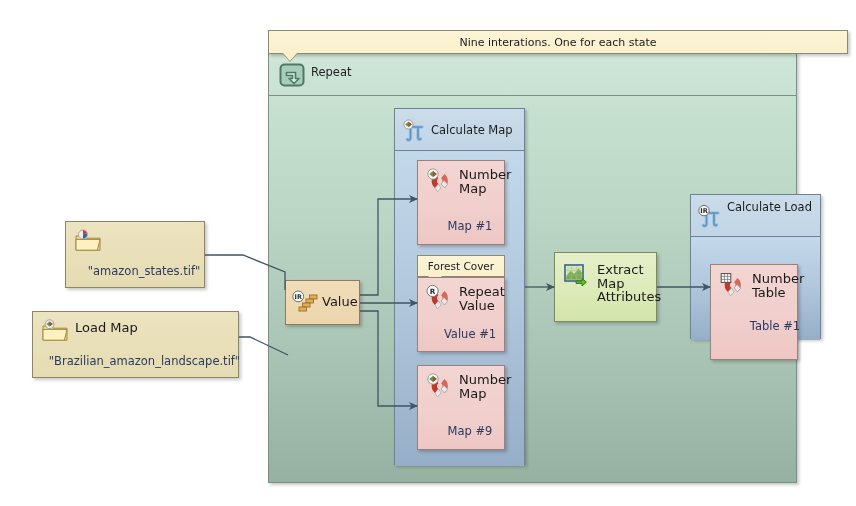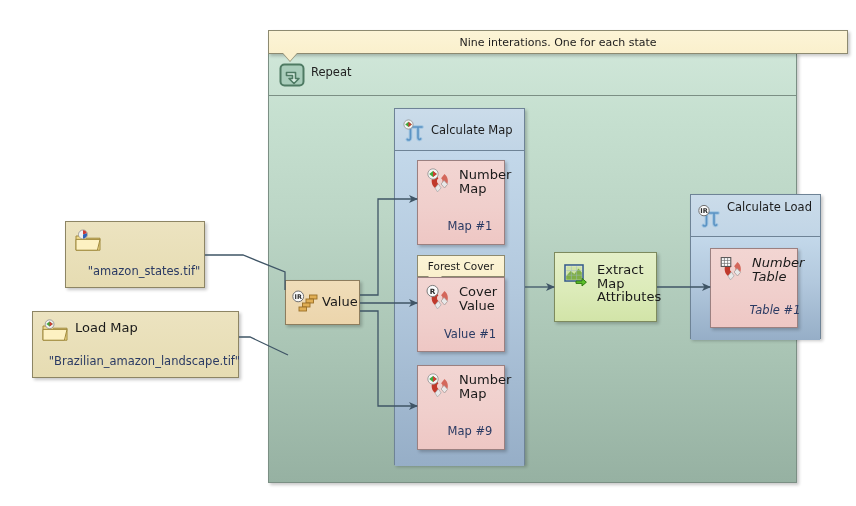--- a/index.html
+++ b/index.html
@@ -119,21 +119,21 @@
   #node-map1{left:417px;top:160px;width:88px;height:85px;}
   #node-map1 .leaf-sub{top:58px;}
   #node-value1{left:417px;top:277px;width:88px;height:75px;}
   #node-value1 .leaf-sub{top:49px;}
   #note-forest{left:417px;top:255px;width:88px;height:22px;line-height:21px;font-size:10.5px;}
   #note-forest-tail{left:428px;top:276px;border-top:7px solid #faf0cd;}
 
   #node-map2{left:417px;top:365px;width:88px;height:85px;}
   #node-map2 .leaf-sub{top:58px;}
 
-  #node-table1{left:710px;top:248px;width:88px;height:80px;font-style:italic;}
+  #node-table1{left:710px;top:264px;width:88px;height:96px;}
   #node-table1 .leaf-sub{top:54px;padding-left:12px;}
 
   #node-step{left:285px;top:280px;width:75px;height:45px;}
   #node-step .leaf-icon{left:6px;top:9px;width:28px;height:26px;}
   #node-step .leaf-title{left:36px;top:14px;}
 
   #node-extract{left:554px;top:252px;width:103px;height:70px;}
   #node-extract .leaf-icon{left:8px;top:9px;width:28px;height:26px;}
   #node-extract .leaf-title{left:42px;top:10px;}
 
@@ -207,21 +207,21 @@
     <div class="leaf-icon">
       <svg width="30" height="26" viewBox="0 0 30 26">
         <path d="M10 21 a9 9 0 0 1 0 -14 l3.4 4.2 a3.6 3.6 0 0 0 0 5.8 z" fill="#c0392b"></path>
         <path d="M19.5 7 a9 9 0 0 1 0 14 l-3.4 -4 a3.6 3.6 0 0 0 0 -5.8 z" fill="#d4675b"></path>
         <path d="M10 21 l3.4 -4 l2.7 3.9 l-3.6 4 z" fill="#e8e8e8" stroke="#9a9a9a" stroke-width="0.6"></path>
         <path d="M19.5 21 l-3.4 -4 l2.9 -3.6 l3.6 3.9 z" fill="#e8e8e8" stroke="#9a9a9a" stroke-width="0.6"></path>
         <circle cx="7.6" cy="7" r="5.6" fill="#fafafa" stroke="#7d7d7d" stroke-width="1"></circle>
         <text x="7.6" y="10.2" font-family="DejaVu Sans, sans-serif" font-size="7.2" font-weight="bold" text-anchor="middle" fill="#2b2b2b">R</text>
       </svg>
     </div>
-    <div class="leaf-title">Cover Value</div>
+    <div class="leaf-title">Repeat Value</div>
     <div class="leaf-sub">Value #1</div>
   </div>
 
   <div id="node-map2" class="leaf pinknode shadow">
     <div class="leaf-icon">
       <svg width="30" height="26" viewBox="0 0 30 26">
         <path d="M10 21 a9 9 0 0 1 0 -14 l3.4 4.2 a3.6 3.6 0 0 0 0 5.8 z" fill="#c0392b"></path>
         <path d="M19.5 7 a9 9 0 0 1 0 14 l-3.4 -4 a3.6 3.6 0 0 0 0 -5.8 z" fill="#d4675b"></path>
         <path d="M10 21 l3.4 -4 l2.7 3.9 l-3.6 4 z" fill="#e8e8e8" stroke="#9a9a9a" stroke-width="0.6"></path>
         <path d="M19.5 21 l-3.4 -4 l2.9 -3.6 l3.6 3.9 z" fill="#e8e8e8" stroke="#9a9a9a" stroke-width="0.6"></path>

